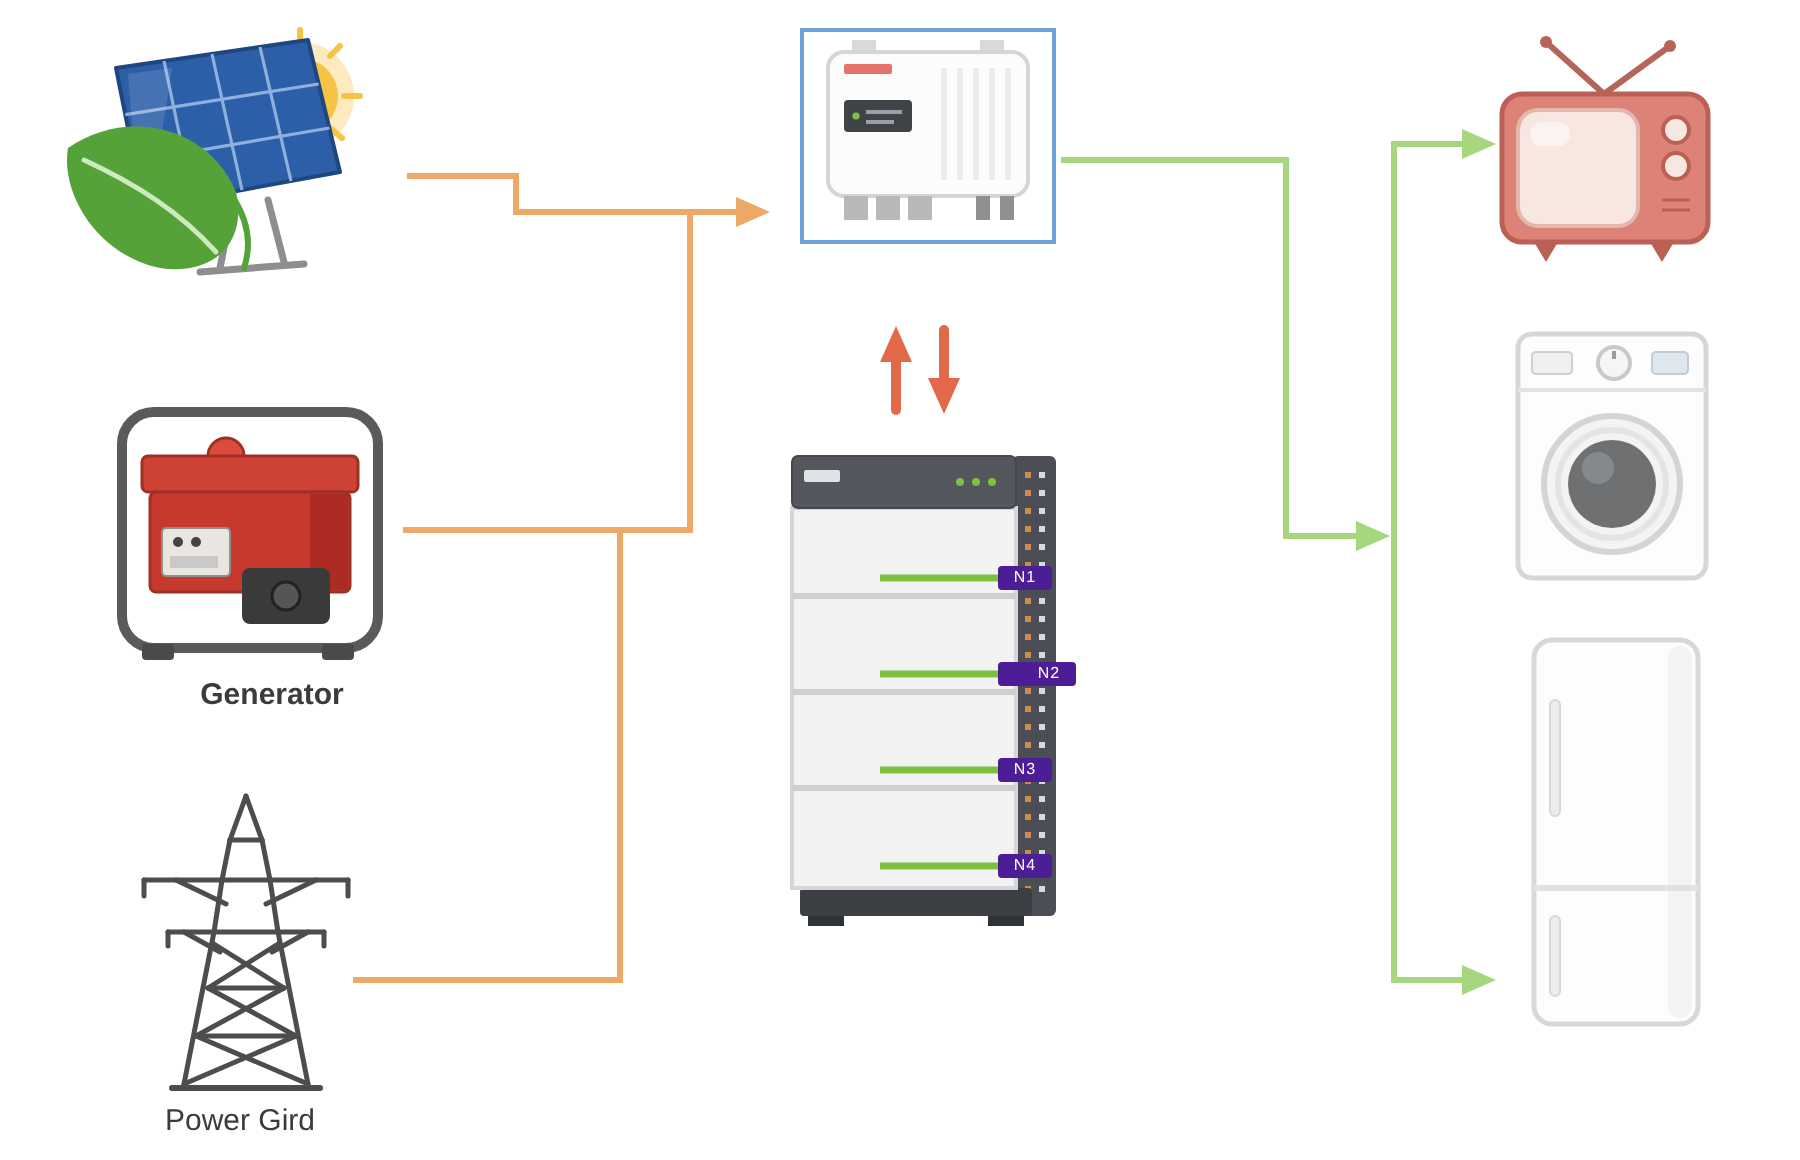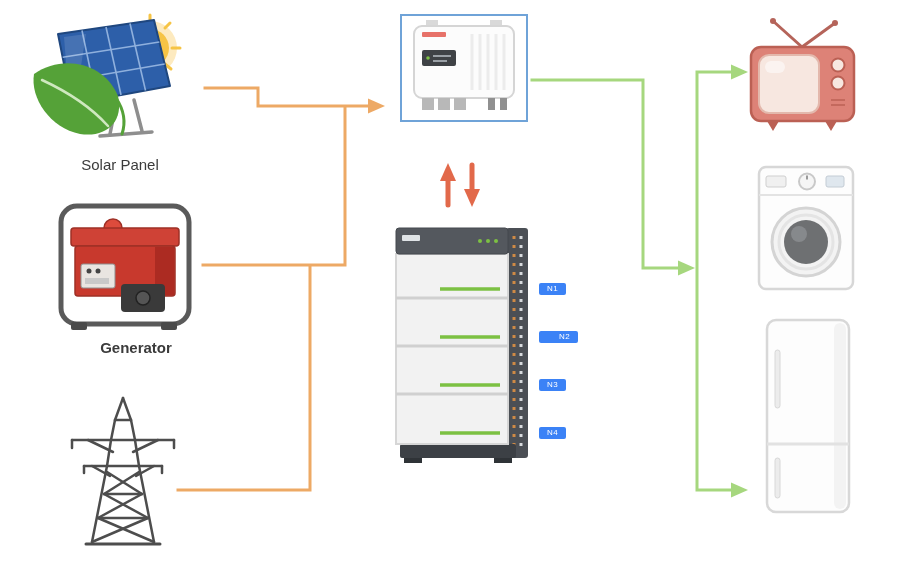--- a/index.html
+++ b/index.html
@@ -12,23 +12,22 @@
   .diagram-label{
     position:absolute;text-align:center;color:#3b3b3b;font-size:15px;line-height:18px;
   }
   .wires{position:absolute;left:0;top:0;}
   .inverter-box{
     position:absolute;left:400px;top:14px;width:128px;height:108px;
     border:2px solid #6fa3d8;background:#ffffff;box-sizing:border-box;
   }
   .battery-tag{
     position:absolute;left:111px;width:27px;height:12px;border-radius:2px;
-    background:#3b82f6;color:#ffffff;font-size:8px;line-height:12px;text-align:center;
+    background:#4c1d95;color:#ffffff;font-size:8px;line-height:12px;text-align:center;
     letter-spacing:.5px;
-    margin-left:40px;
   }
 </style>
 </head>
 <body>
 
 <div class="stage">
 
   <svg class="wires" width="900" height="580" viewBox="0 0 900 580">
 
     <g stroke="#eda965" stroke-width="3" fill="none" stroke-linecap="square">
@@ -82,21 +81,20 @@
         <line x1="106" y1="90" x2="114" y2="121"></line>
         <line x1="72" y1="126" x2="124" y2="122"></line>
       </g>
       <g>
         <path d="M6,64 C34,44 76,52 90,86 C96,112 78,128 52,124 C22,118 2,88 6,64 Z" fill="#55a238"></path>
         <path d="M14,70 C40,82 62,96 80,116" stroke="#cfe8bf" stroke-width="2.5" fill="none" stroke-linecap="round"></path>
         <path d="M88,88 C96,100 98,112 94,124" stroke="#55a238" stroke-width="3" fill="none" stroke-linecap="round"></path>
       </g>
     </svg>
   </div>
-  <div class="diagram-label" style="left:40px;top:156px;width:160px;">Solar Panel</div>
 
   <div class="node" style="left:55px;top:198px;">
     <svg width="140" height="138" viewBox="0 0 140 138">
       <rect x="6" y="8" width="128" height="118" rx="16" fill="none" stroke="#5a5a5a" stroke-width="5"></rect>
       <circle cx="58" cy="30" r="9" fill="#dd4b3c" stroke="#9e3026" stroke-width="1.5"></circle>
       <rect x="16" y="30" width="108" height="18" rx="3" fill="#cf4236" stroke="#9e3026" stroke-width="1.5"></rect>
       <rect x="20" y="48" width="100" height="50" rx="3" fill="#c8392d" stroke="#9e3026" stroke-width="1.5"></rect>
       <rect x="100" y="49" width="19" height="48" fill="#a5281f" opacity="0.8"></rect>
       <g>
         <rect x="26" y="66" width="34" height="24" rx="2" fill="#e9e5e1" stroke="#8f8f8f"></rect>
@@ -141,20 +139,21 @@
         <line x1="46" y1="102" x2="84" y2="102"></line>
         <line x1="46" y1="102" x2="90" y2="126"></line>
         <line x1="84" y1="102" x2="40" y2="126"></line>
         <line x1="40" y1="126" x2="90" y2="126"></line>
         <line x1="40" y1="126" x2="96" y2="150"></line>
         <line x1="90" y1="126" x2="34" y2="150"></line>
       </g>
       <line x1="28" y1="152" x2="102" y2="152" stroke="#4d4d4d" stroke-width="3" stroke-linecap="round"></line>
     </svg>
   </div>
+  <div class="diagram-label" style="left:45px;top:552px;width:150px;">Power Gird</div>
 
   <div class="inverter-box">
     <svg width="124" height="104" viewBox="0 0 124 104">
       <rect x="24" y="4" width="12" height="8" fill="#d9d9d9"></rect>
       <rect x="88" y="4" width="12" height="8" fill="#d9d9d9"></rect>
       <rect x="12" y="10" width="100" height="72" rx="8" fill="#fcfcfc" stroke="#d5d5d5" stroke-width="2"></rect>
       <g stroke="#ececec" stroke-width="3">
         <line x1="70" y1="18" x2="70" y2="74"></line>
         <line x1="78" y1="18" x2="78" y2="74"></line>
         <line x1="86" y1="18" x2="86" y2="74"></line>

